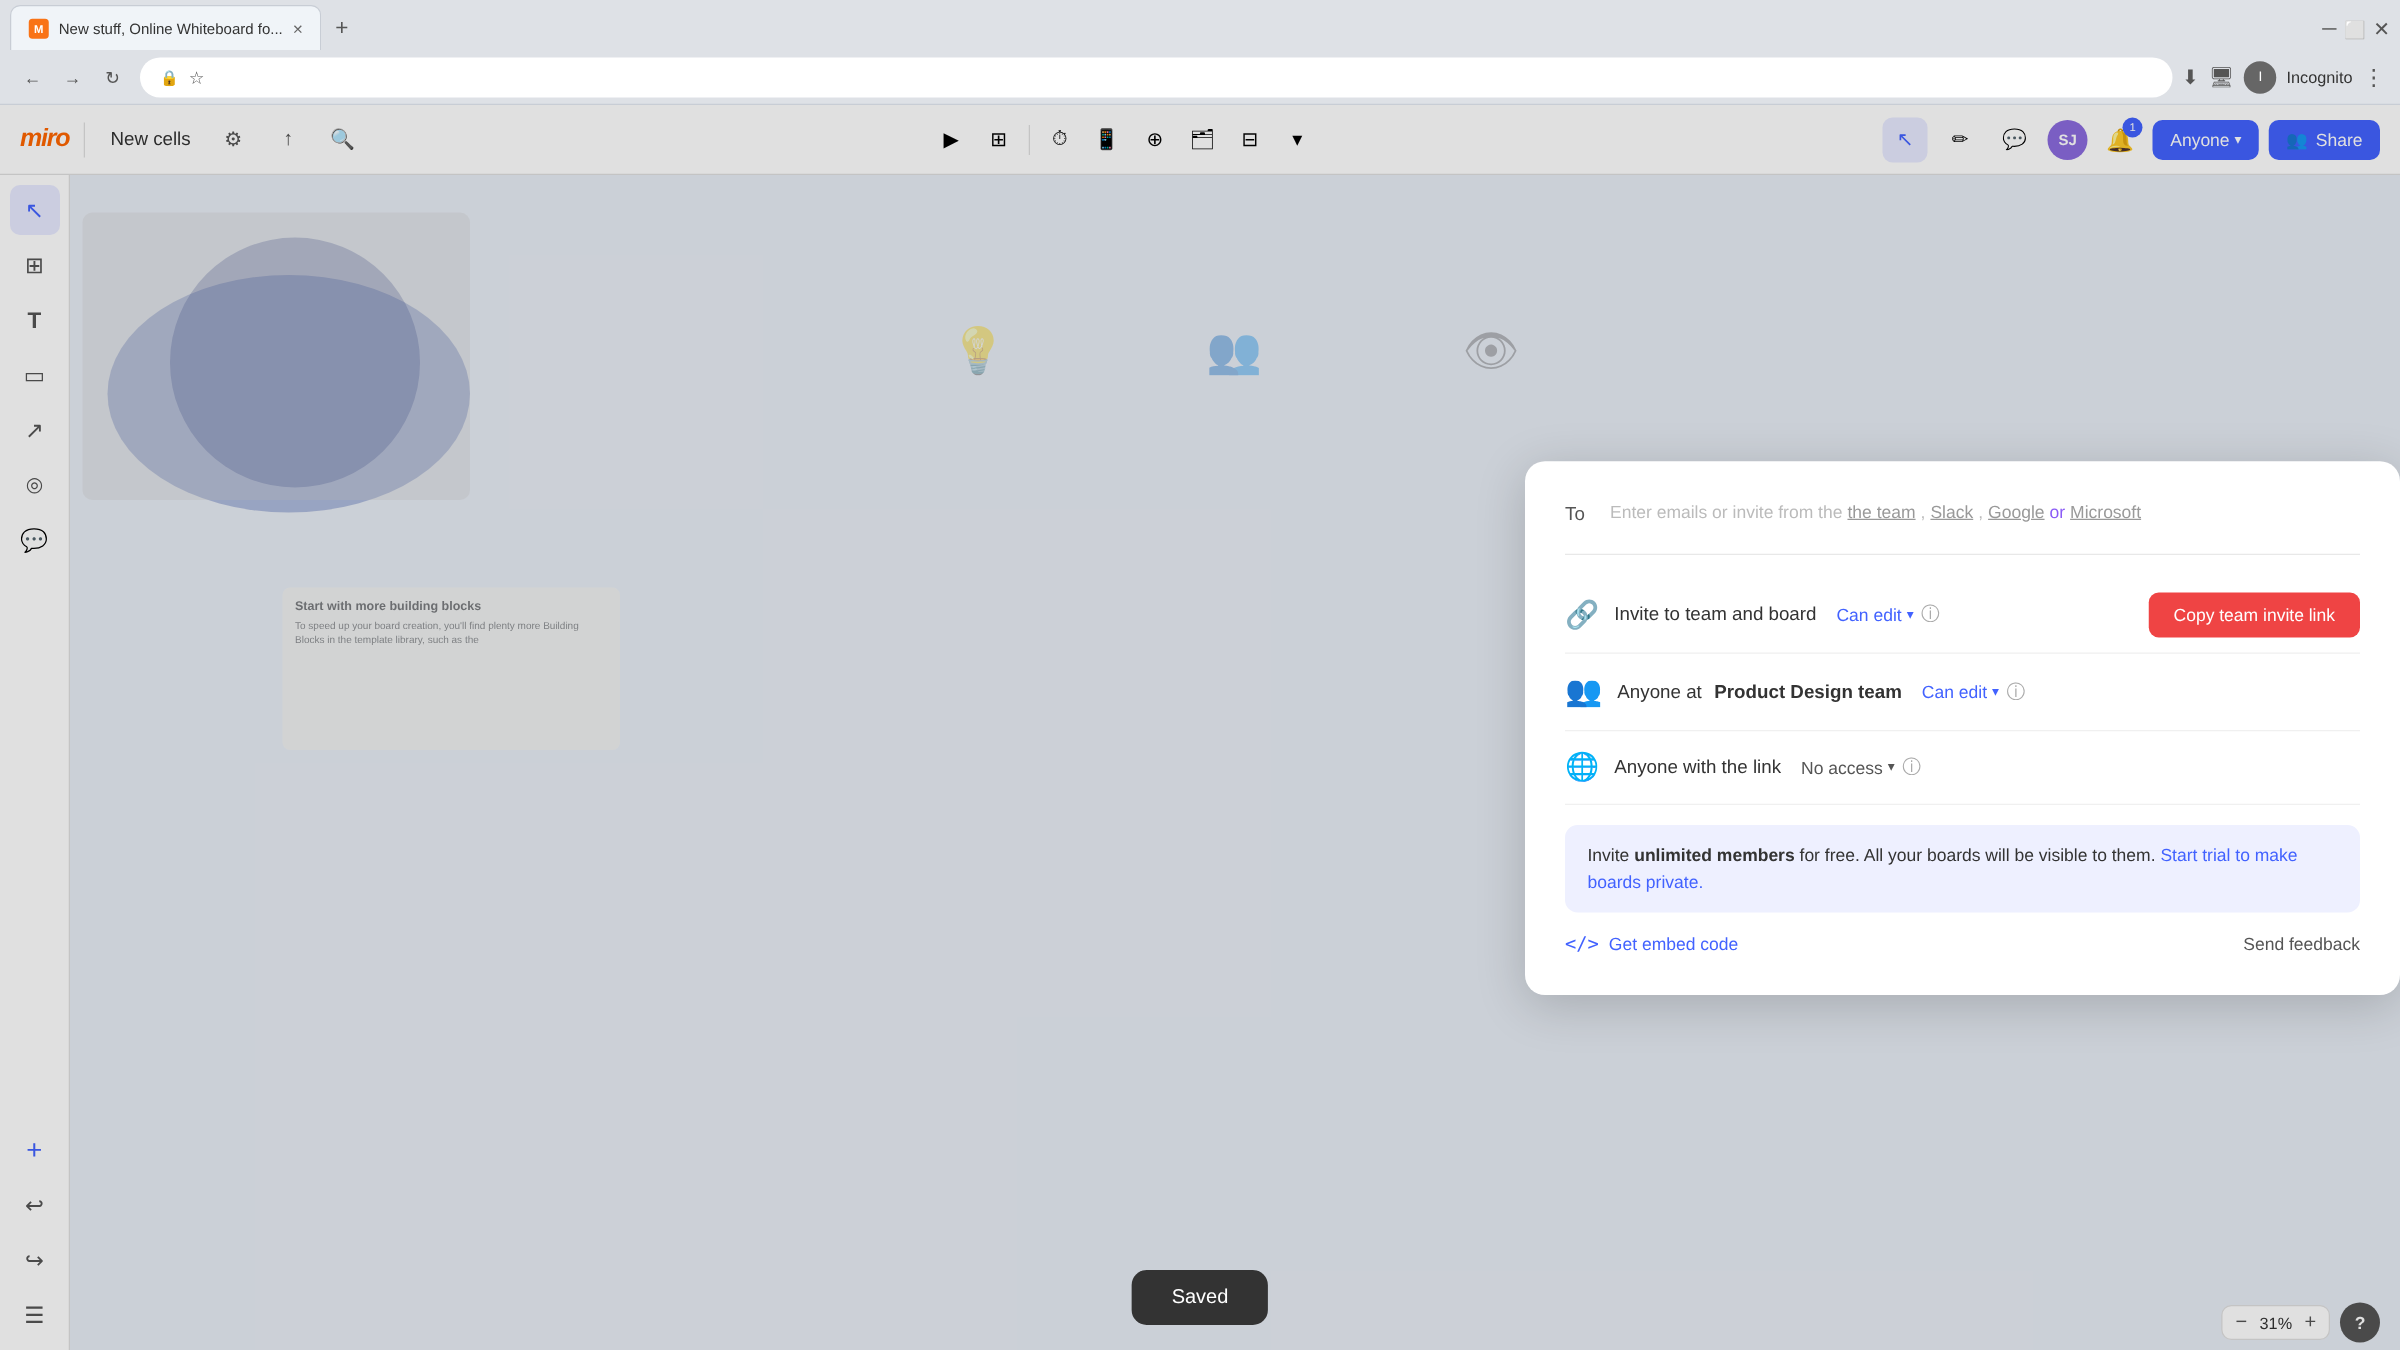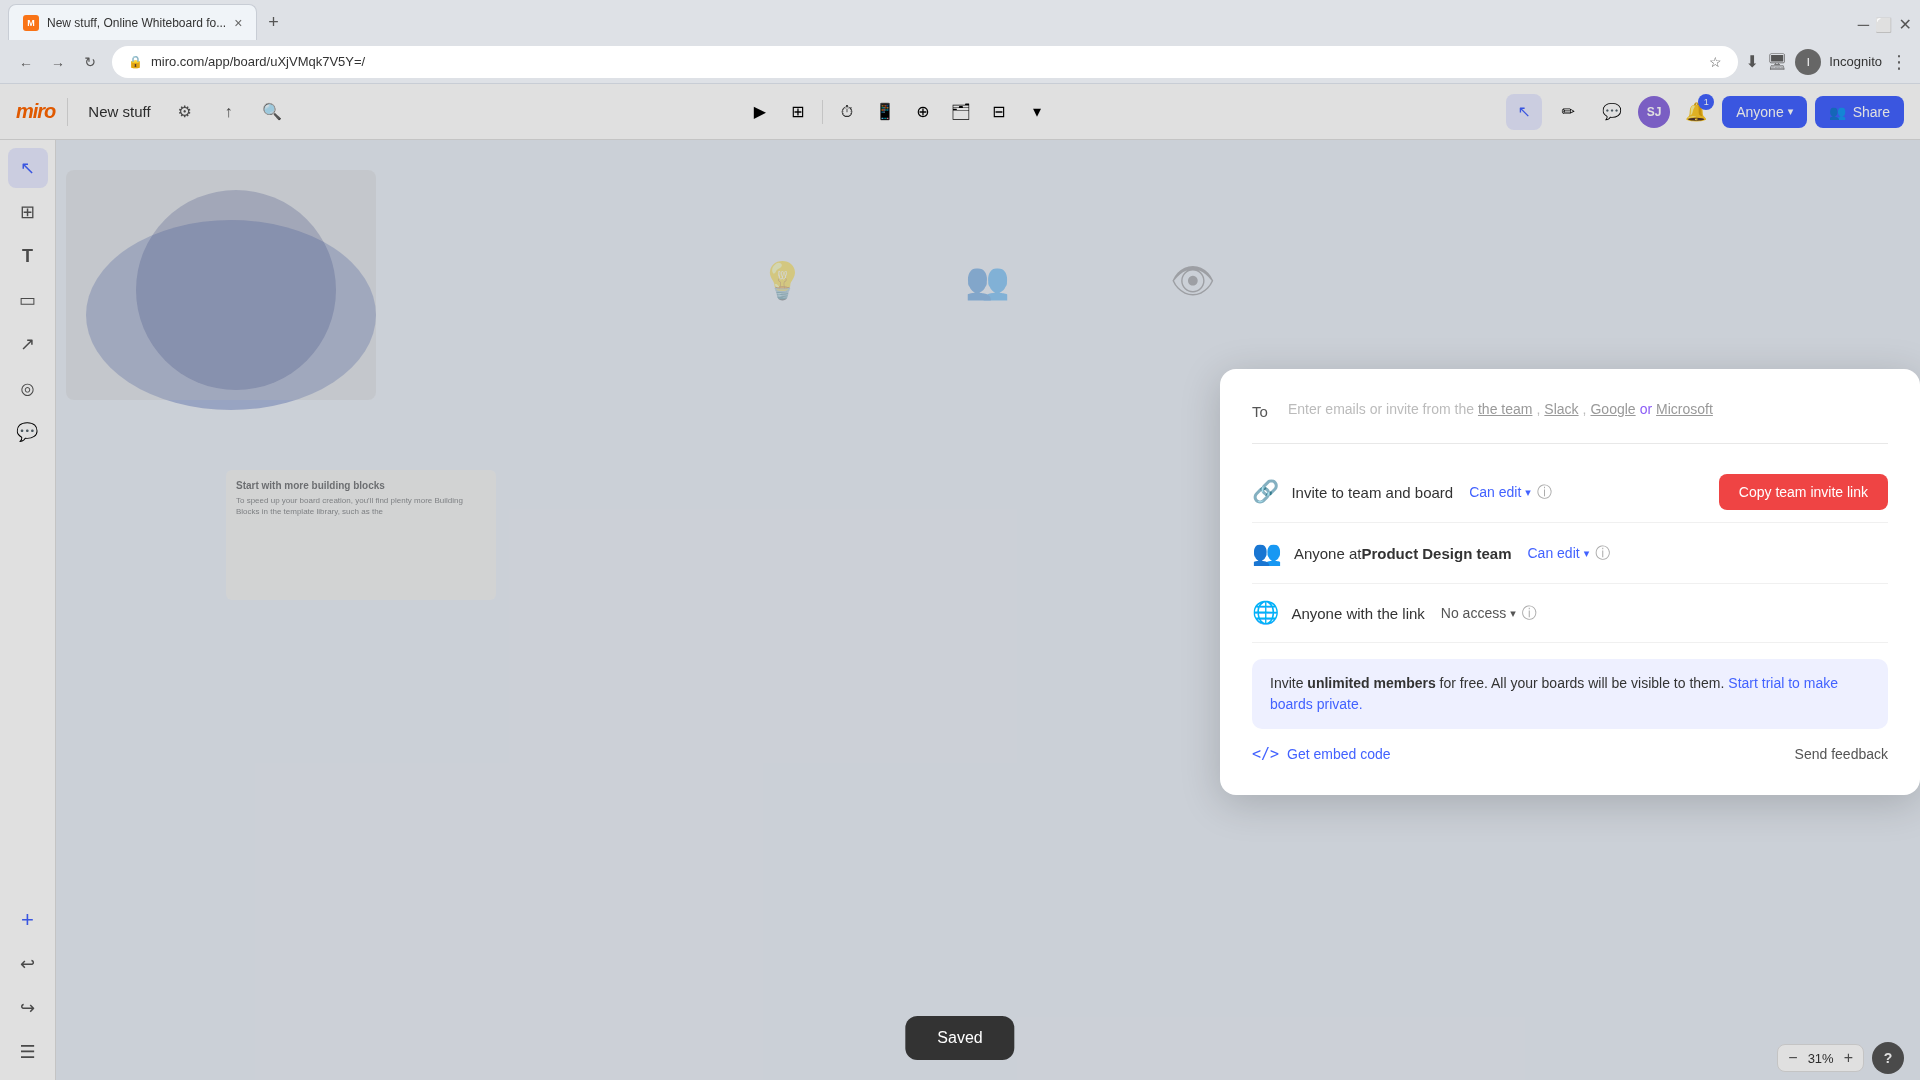--- a/index.html
+++ b/index.html
@@ -61,38 +61,37 @@
     </div>
     <div class="browser-btn">
       <span>→</span>
     </div>
     <div class="browser-btn">
       <span>↻</span>
     </div>
   </div>
   <div style="flex:1; background:#fff; border-radius:20px; padding:5px 16px; font-size:13px; color:#333; display:flex; align-items:center; gap:8px; height:32px;">
     <span style="color:#555; font-size:12px;">🔒</span>
-    <span style="flex:1; font-size:13px; color:#333;">miro.com/app/board/uXjVMqk7V5Y=/</span>
     <span style="color:#555; font-size:14px; cursor:pointer;">☆</span>
   </div>
   <div style="display:flex; align-items:center; gap:8px;">
     <span style="cursor:pointer; font-size:16px; color:#555;">⬇</span>
     <span style="cursor:pointer; font-size:16px; color:#555;">🖥</span>
     <div style="background:#666; color:#fff; border-radius:50%; width:26px; height:26px; display:flex; align-items:center; justify-content:center; font-size:11px; cursor:pointer;">I</div>
     <span style="font-size:13px; color:#333;">Incognito</span>
     <span style="cursor:pointer; font-size:18px; color:#555;">⋮</span>
   </div>
 </div>
 
 <div class="app-area" style="position:relative; width:100%; height:calc(1080px - 84px); background:#e8edf5; overflow:hidden;">
 
   <div style="background:#fff; height:56px; display:flex; align-items:center; padding:0 16px; gap:8px; border-bottom:1px solid #e0e0e0; position:relative; z-index:10;">
     <div style="font-size:20px; font-weight:900; color:#ff6600; font-style:italic; letter-spacing:-1px; cursor:pointer;">miro</div>
     <div style="width:1px; height:28px; background:#e0e0e0; margin:0 4px;"></div>
-    <button style="background:transparent; border:none; font-size:15px; font-weight:500; color:#333; cursor:pointer; padding:4px 8px; border-radius:6px;">New stuff</button>
+    <button style="background:transparent; border:none; font-size:15px; font-weight:500; color:#333; cursor:pointer; padding:4px 8px; border-radius:6px;">New cells</button>
     <button style="width:36px; height:36px; display:flex; align-items:center; justify-content:center; border-radius:8px; cursor:pointer; color:#555; font-size:16px; background:transparent; border:none;">⚙</button>
     <button style="width:36px; height:36px; display:flex; align-items:center; justify-content:center; border-radius:8px; cursor:pointer; color:#555; font-size:16px; background:transparent; border:none;">↑</button>
     <button style="width:36px; height:36px; display:flex; align-items:center; justify-content:center; border-radius:8px; cursor:pointer; color:#555; font-size:16px; background:transparent; border:none;">🔍</button>
 
     <div style="flex:1; display:flex; align-items:center; justify-content:center; gap:2px;">
       <button style="width:36px; height:36px; display:flex; align-items:center; justify-content:center; border-radius:8px; cursor:pointer; background:transparent; border:none; font-size:16px;">▶</button>
       <button style="width:36px; height:36px; display:flex; align-items:center; justify-content:center; border-radius:8px; cursor:pointer; background:transparent; border:none; font-size:16px;">⊞</button>
       <div style="width:1px; height:24px; background:#e0e0e0; margin:0 4px;"></div>
       <button style="width:36px; height:36px; display:flex; align-items:center; justify-content:center; border-radius:8px; cursor:pointer; background:transparent; border:none; font-size:16px;">⏱</button>
       <button style="width:36px; height:36px; display:flex; align-items:center; justify-content:center; border-radius:8px; cursor:pointer; background:transparent; border:none; font-size:16px;">📱</button>
@@ -195,21 +194,21 @@
             <a style="color:#4262ff; font-size:14px; cursor:pointer; text-decoration:none;">Can edit</a>
             <span style="color:#4262ff; font-size:11px; cursor:pointer;">▾</span>
             <span style="color:#aaa; font-size:15px; cursor:pointer; margin-left:2px;">ⓘ</span>
           </div>
         </div>
         <button style="background:#ef4444; color:#fff; border:none; border-radius:8px; padding:10px 20px; font-size:14px; font-weight:500; cursor:pointer; white-space:nowrap;">Copy team invite link</button>
       </div>
 
       <div style="display:flex; align-items:center; gap:12px; padding:16px 0; border-bottom:1px solid #f0f0f0;">
         <span style="font-size:24px; color:#555;">👥</span>
-        <div style="display:flex; align-items:center; gap:0; flex-wrap:wrap;">
+        <div style="display:flex; align-items:center; gap:10px; flex-wrap:wrap;">
           <span style="font-size:15px; color:#333;">Anyone at </span>
           <span style="font-size:15px; color:#333; font-weight:700;">Product Design team</span>
         </div>
         <div style="display:flex; align-items:center; gap:4px; margin-left:4px;">
           <a style="color:#4262ff; font-size:14px; cursor:pointer; text-decoration:none;">Can edit</a>
           <span style="color:#4262ff; font-size:11px; cursor:pointer;">▾</span>
           <span style="color:#aaa; font-size:15px; cursor:pointer; margin-left:2px;">ⓘ</span>
         </div>
       </div>
 

